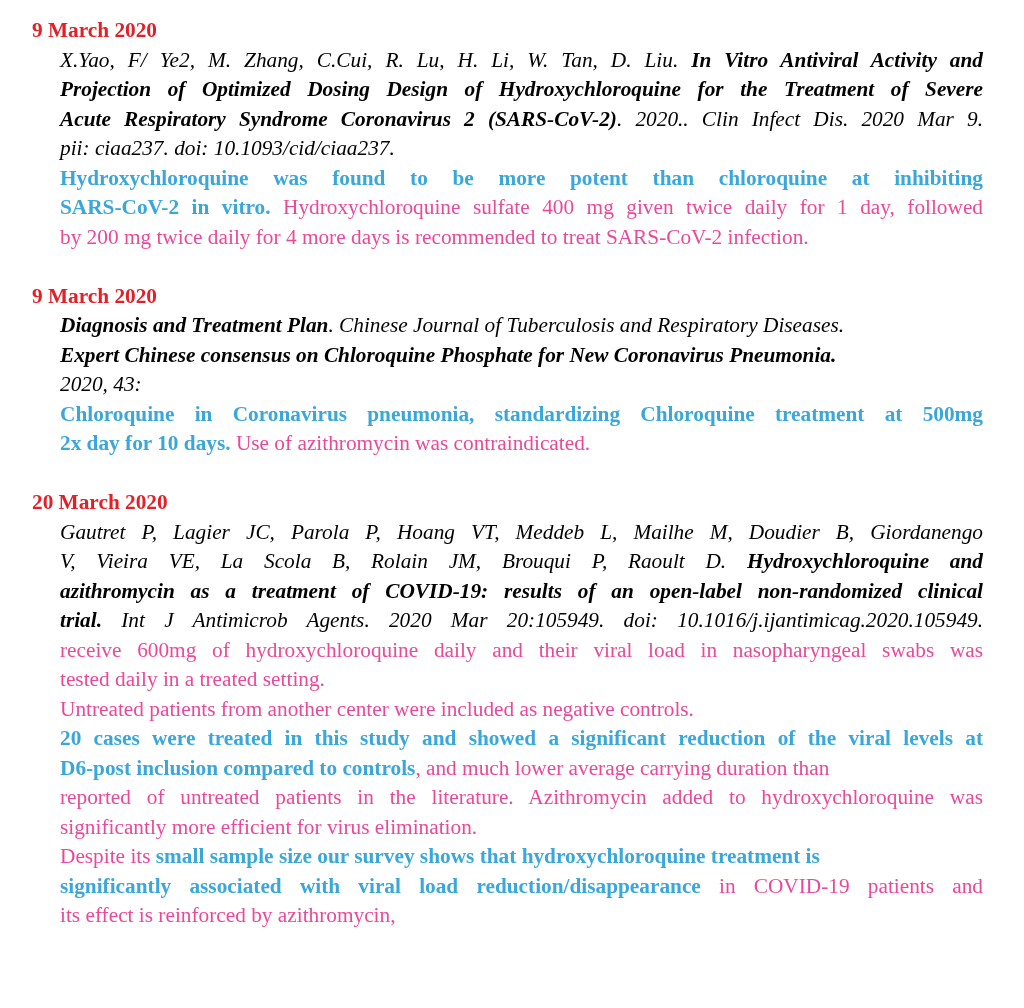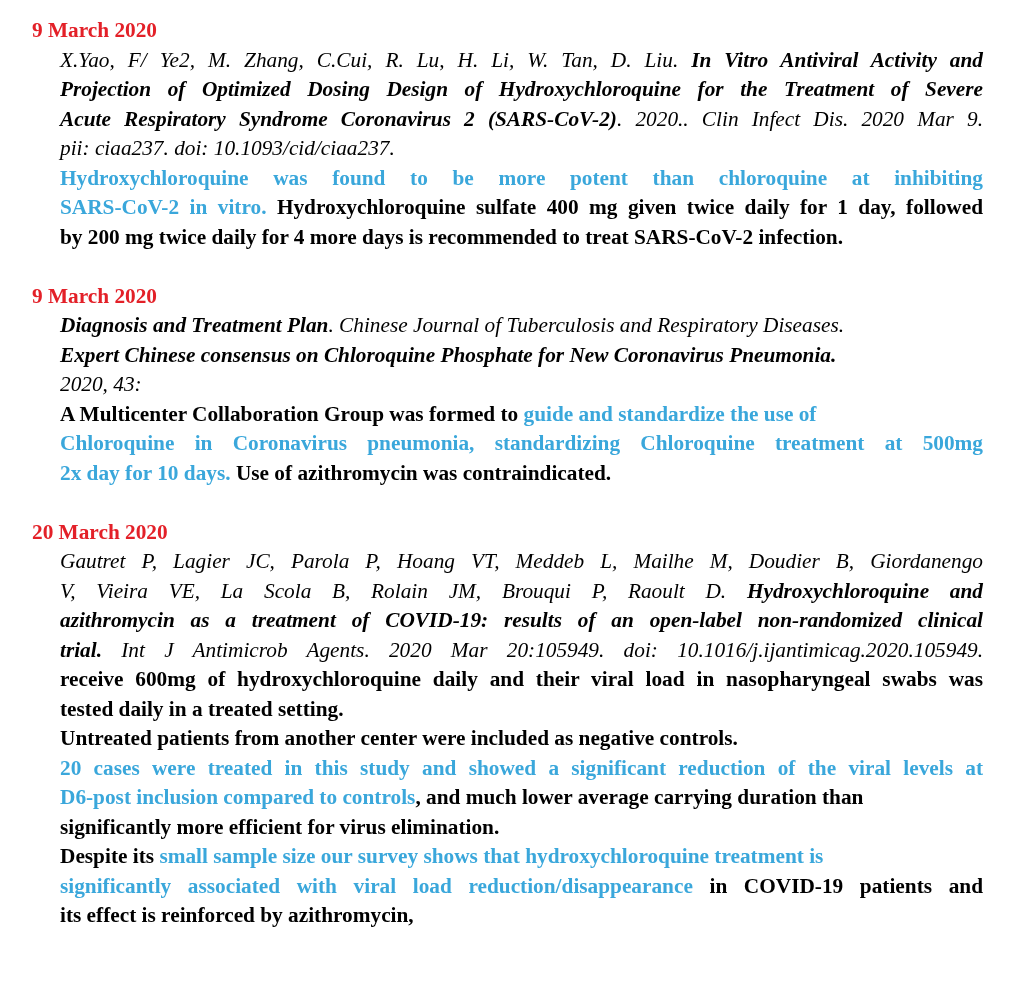--- a/index.html
+++ b/index.html
@@ -27,21 +27,21 @@
   .line {
     line-height: 29.5px;
     min-height: 29.5px;
     white-space: normal;
     margin-left: 28px;
   }
   .line.j {
     text-align: justify;
     text-align-last: justify;
   }
-  .run.r  { font-style: normal; font-weight: bold; color: #000000; }
+  .run.r  { font-style: normal; font-weight: normal; color: #ec4899; }
   .run.i  { font-style: italic; font-weight: normal; color: #000000; }
   .run.bi { font-style: italic; font-weight: bold;   color: #000000; }
   .run.blue { font-style: normal; font-weight: bold; color: var(--highlight-blue, #3aa7db); }
 </style>
 </head>
 <body>
 
 <div class="page">
   <div id="doc-body">
       <div class="section">
@@ -59,21 +59,20 @@
         </div>
       </div>
       <div class="section">
         <div class="date">9 March 2020</div>
         <div class="paragraph">
           <div class="line"><span class="run bi">Diagnosis and Treatment Plan</span><span class="run i">. Chinese Journal of Tuberculosis and Respiratory Diseases.</span></div>
           <div class="line"><span class="run bi">Expert Chinese consensus on Chloroquine Phosphate for New Coronavirus Pneumonia.</span></div>
           <div class="line"><span class="run i">2020, 43:</span></div>
         </div>
         <div class="paragraph">
-          <div class="line"><span class="run r">A Multicenter Collaboration Group was formed to </span><span class="run blue">guide and standardize the use of</span></div>
           <div class="line j"><span class="run blue">Chloroquine in Coronavirus pneumonia, standardizing Chloroquine treatment at 500mg</span></div>
           <div class="line"><span class="run blue">2x day for 10 days. </span><span class="run r">Use of azithromycin was contraindicated.</span></div>
         </div>
       </div>
       <div class="section">
         <div class="date">20 March 2020</div>
         <div class="paragraph">
           <div class="line j"><span class="run i">Gautret P, Lagier JC, Parola P, Hoang VT, Meddeb L, Mailhe M, Doudier B, Giordanengo</span></div>
           <div class="line j"><span class="run i">V, Vieira VE, La Scola B, Rolain JM, Brouqui P, Raoult D. </span><span class="run bi">Hydroxychloroquine and</span></div>
           <div class="line j"><span class="run bi">azithromycin as a treatment of COVID-19: results of an open-label non-randomized clinical</span></div>
@@ -82,20 +81,21 @@
         <div class="paragraph">
           <div class="line j"><span class="run r">receive 600mg of hydroxychloroquine daily and their viral load in nasopharyngeal swabs was</span></div>
           <div class="line"><span class="run r">tested daily in a treated setting.</span></div>
         </div>
         <div class="paragraph">
           <div class="line"><span class="run r">Untreated patients from another center were included as negative controls.</span></div>
         </div>
         <div class="paragraph">
           <div class="line j"><span class="run blue">20 cases were treated in this study and showed a significant reduction of the viral levels at</span></div>
           <div class="line"><span class="run blue">D6-post inclusion compared to controls</span><span class="run r">, and much lower average carrying duration than</span></div>
+          <div class="line j"><span class="run r">reported of untreated patients in the literature. Azithromycin added to hydroxychloroquine was</span></div>
           <div class="line"><span class="run r">significantly more efficient for virus elimination.</span></div>
         </div>
         <div class="paragraph">
           <div class="line"><span class="run r">Despite its </span><span class="run blue">small sample size our survey shows that hydroxychloroquine treatment is</span></div>
           <div class="line j"><span class="run blue">significantly associated with viral load reduction/disappearance</span><span class="run r"> in COVID-19 patients and</span></div>
           <div class="line"><span class="run r">its effect is reinforced by azithromycin,</span></div>
         </div>
       </div>
     </div>
 </div>

